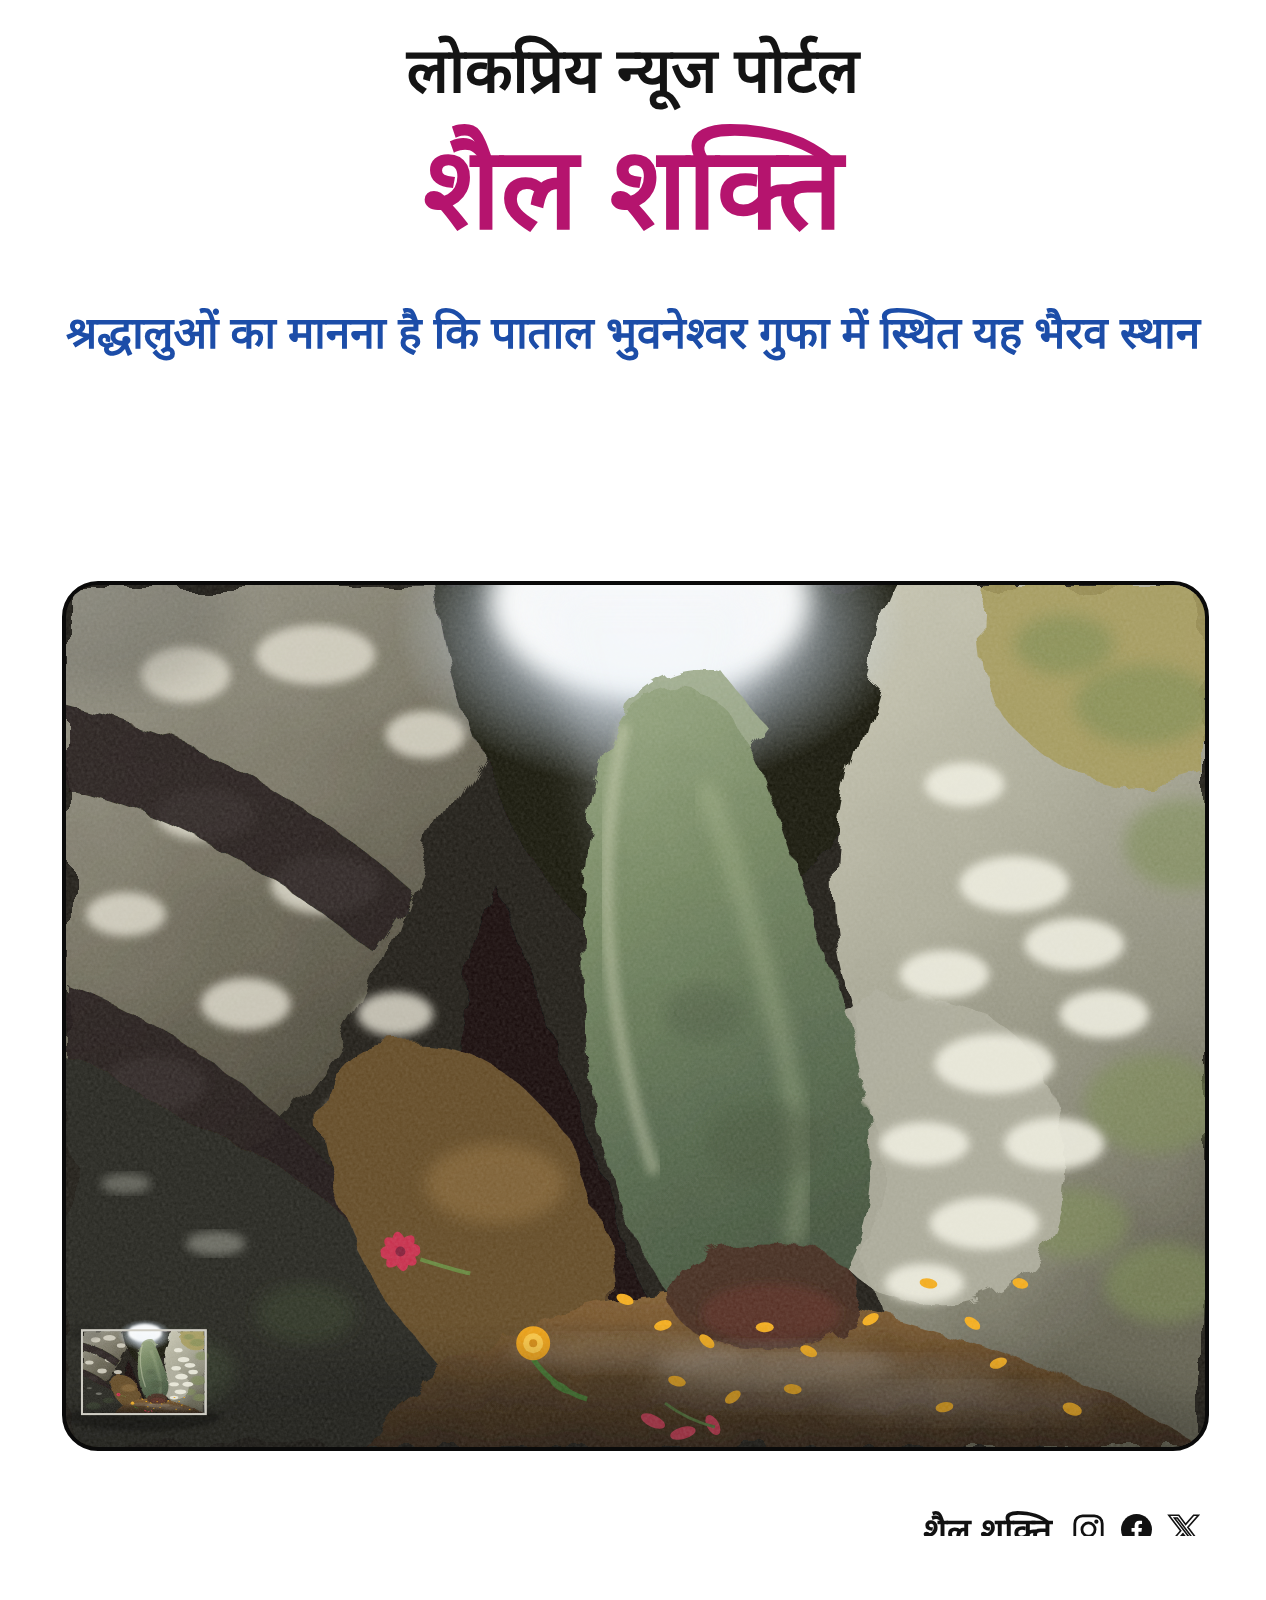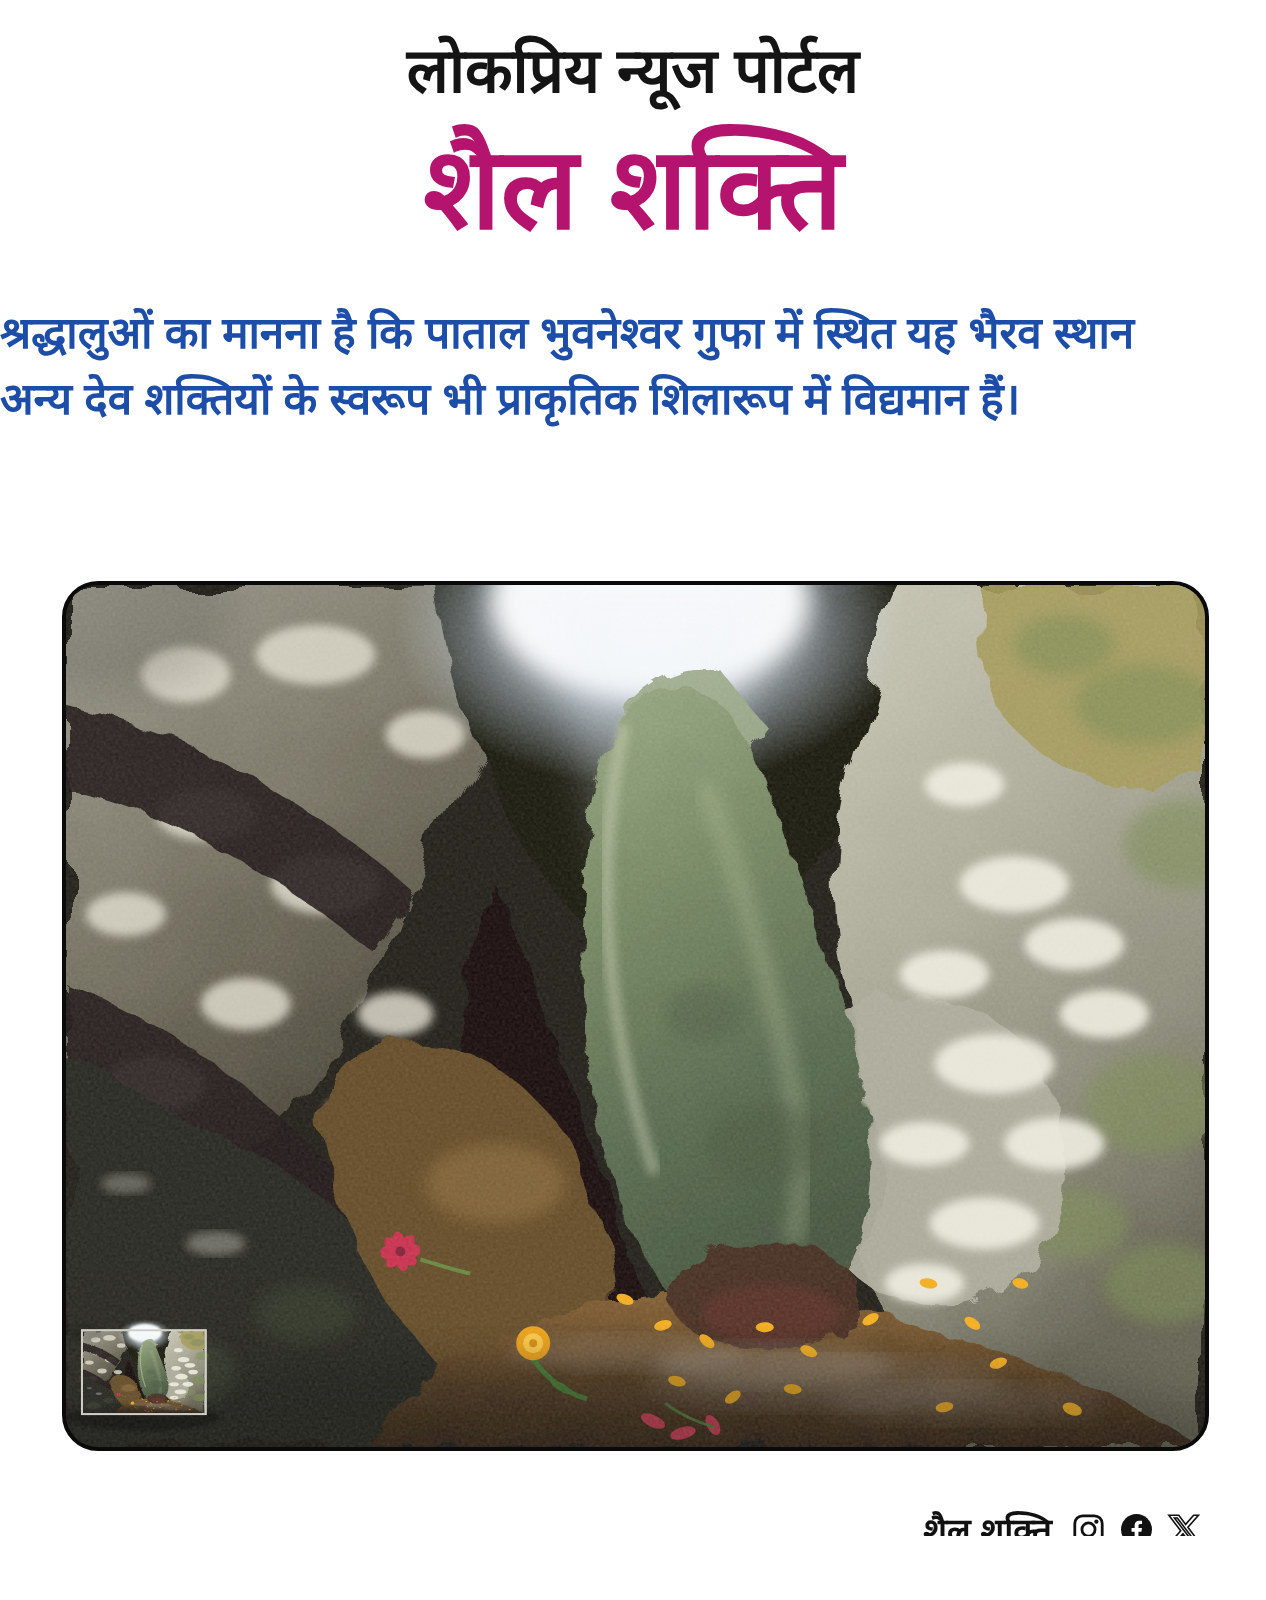--- a/index.html
+++ b/index.html
@@ -28,20 +28,21 @@
   }
   .page-title{
     position:absolute;top:118px;left:0;width:100%;
     text-align:center;
     font-size:114px;font-weight:800;
     color:var(--c-title_accent);
     line-height:1.25;
   }
   .article{
     position:absolute;top:300px;left:0;width:100%;
+    text-align:center;
     color:var(--c-body_text);
     font-weight:700;
   }
   .article .line{
     font-size:44px;line-height:66px;white-space:nowrap;
   }
   .photo-frame{
     position:absolute;left:62px;top:581px;
     width:1147px;height:870px;
     border:4px solid var(--c-photo_border);
@@ -65,21 +66,20 @@
 <body>
 
 <div class="canvas">
 
   <div class="kicker">लोकप्रिय न्यूज पोर्टल</div>
 
   <div class="page-title">शैल शक्ति</div>
 
   <div class="article">
     <div class="line">श्रद्धालुओं का मानना है कि पाताल भुवनेश्वर गुफा में स्थित यह भैरव स्थान</div>
-    <div class="line">अन्य देव शक्तियों के स्वरूप भी प्राकृतिक शिलारूप में विद्यमान हैं।</div>
   </div>
 
   <div class="photo-frame">
     <svg viewBox="0 0 1141 864" preserveAspectRatio="none" aria-hidden="true">
       <defs>
         <linearGradient id="gLeft" x1="0" y1="0" x2="0.6" y2="1">
           <stop offset="0" stop-color="#9a988a"></stop>
             <stop offset="0.5" stop-color="#6e6a59"></stop>
             <stop offset="1" stop-color="#3a3628"></stop>
         </linearGradient>

